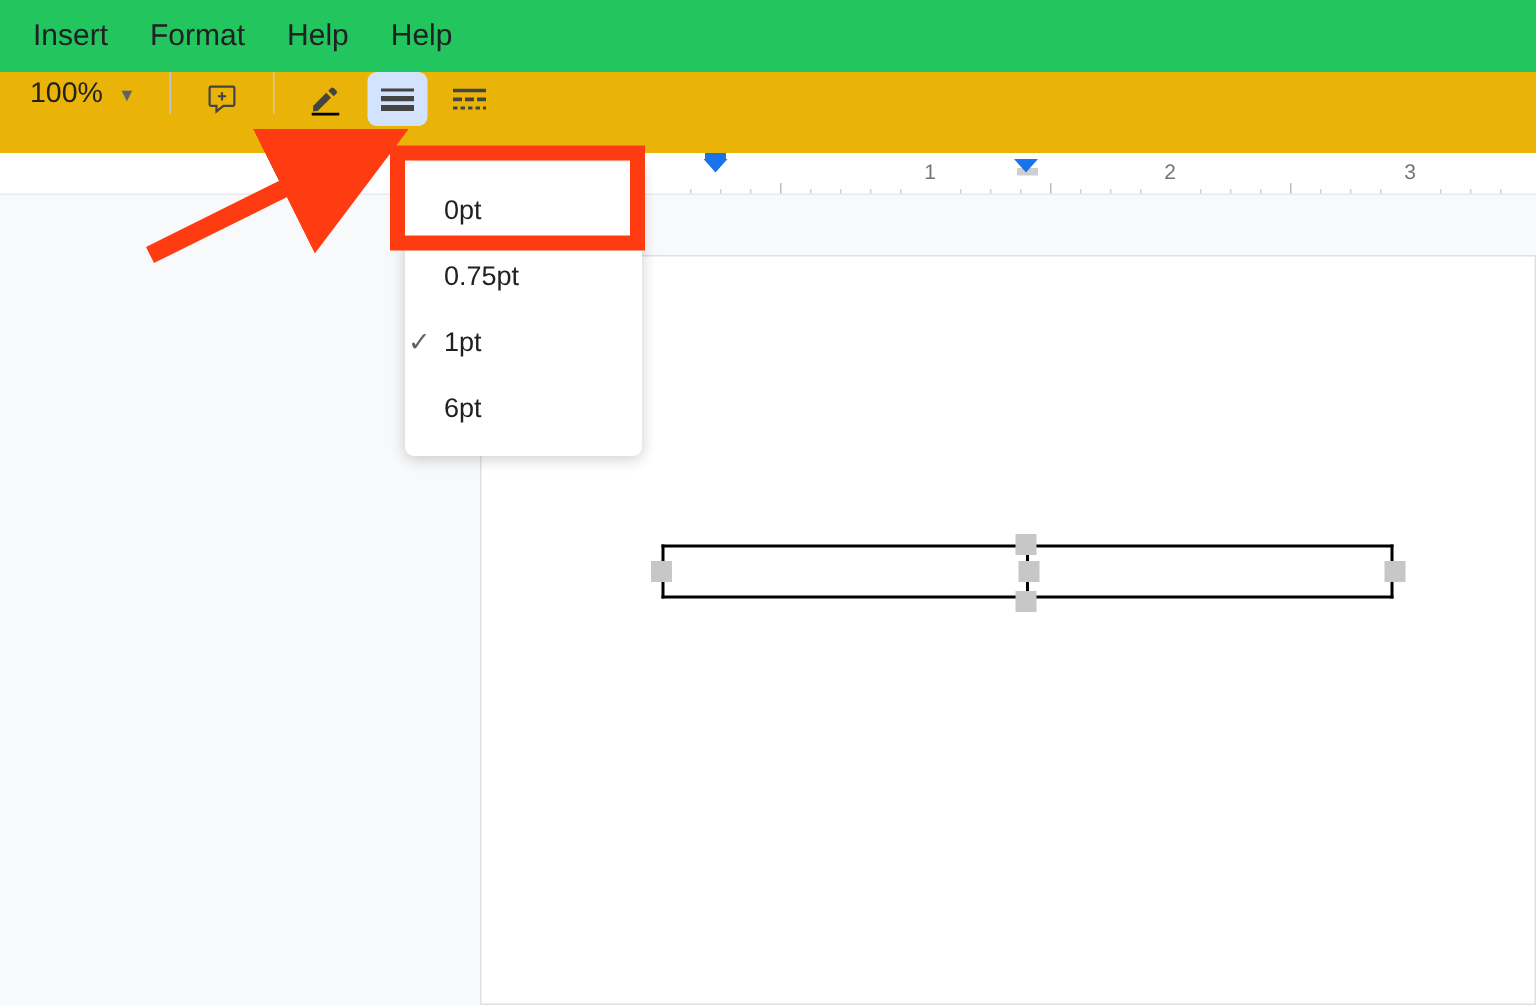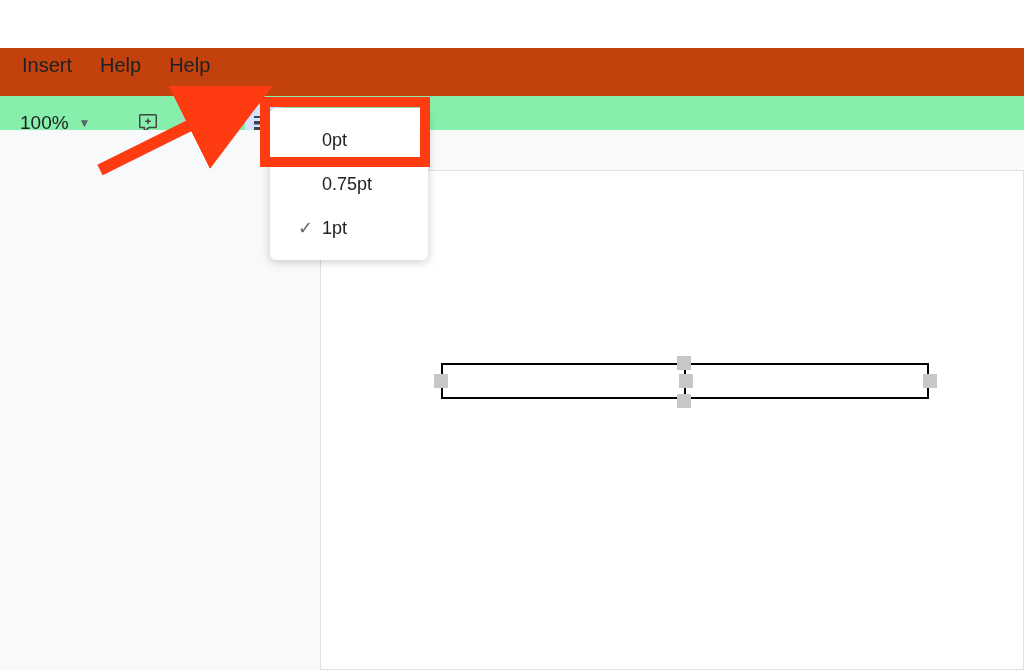--- a/index.html
+++ b/index.html
@@ -1,21 +1,21 @@
 <!DOCTYPE html>
 <html><head>
   <meta charset="utf-8">
   <style>
     * { margin: 0; padding: 0; box-sizing: border-box; }
     body { font-family: "Google Sans", Arial, sans-serif; font-size: 19px; color: #202124; background: #fff; width: 1024px; height: 670px; overflow: hidden; position: relative; }
     
-    .menubar { display: flex; height: 48px; padding: 0 10px; gap: 4px; background: #c2410c; margin-top: 48px;}
+    .menubar { display: flex; align-items: center; height: 48px; padding: 0 10px; gap: 4px; background: #22c55e;}
     .menubar-item { padding: 6px 12px; cursor: pointer; font-size: 20px; border-radius: 4px; }
     
-    .toolbar { display: flex; align-items: center; height: 54px; padding: 0 12px; background: #86efac; gap: 8px; border-radius: 0; }
+    .toolbar { display: flex; align-items: flex-start; height: 54px; padding: 0 12px; background: #eab308; gap: 8px; border-radius: 0; }
     .zoom-group { display: flex; align-items: center; gap: 10px; padding: 4px 8px; }
     .zoom-text { font-size: 19px; }
     .dropdown-arrow { font-size: 12px; color: #5f6368; }
     .divider { width: 1px; height: 28px; background: #c7c7c7; margin: 0 6px; }
     .tool-btn { width: 40px; height: 36px; display: flex; align-items: center; justify-content: center; border-radius: 6px; cursor: pointer; }
     .tool-btn.active { background: #d3e3fd; }
     
     .ruler-area { position: relative; height: 28px; background: #fff; border-bottom: 1px solid #e8eaed; overflow: hidden; }
     .ruler { position: absolute; left: 440px; right: 0; top: 0; height: 28px; }
     .ruler-tick-major { position: absolute; bottom: 0; width: 1px; height: 8px; background: #bdbdbd; }
@@ -26,33 +26,34 @@
     .ruler-gray-seg { position: absolute; top: 10px; height: 5px; background: #cfcfcf; }
     
     .page-area { position: absolute; left: 0; right: 0; top: 130px; bottom: 0; background: #f8f9fa; }
     .page { position: absolute; left: 320px; top: 40px; width: 704px; height: 500px; background: #fff; border: 1px solid #e0e0e0; }
     .doc-table { position: absolute; left: 120px; top: 192px; border-collapse: collapse; }
     .doc-table td { border: 2px solid #000; width: 243px; height: 34px; }
     .cell-handle { position: absolute; width: 14px; height: 14px; background: #c7c7c7; }
     
     
     .dropdown { position: absolute; left: 270px; top: 108px; width: 158px; background: #fff; border-radius: 6px; box-shadow: 0 2px 10px rgba(0,0,0,0.2); padding: 10px 0; z-index: 100; }
-    .dropdown-item { display: flex; align-items: center; height: 44px; padding: 0 28px; cursor: pointer; font-size: 18px; }
+    .dropdown-item { display: flex; align-items: center; height: 44px; padding: 0 2px; cursor: pointer; font-size: 18px; }
     .dropdown-check { width: 24px; display: flex; align-items: center; color: #5f6368; font-size: 18px; }
     .dropdown-label { flex: 1; text-align: left; }
     
     
     .red-box { position: absolute; left: 260px; top: 97px; width: 170px; height: 70px; border: 10px solid #ff3b12; z-index: 200; pointer-events: none; }
     .red-arrow { position: absolute; left: 95px; top: 86px; z-index: 201; pointer-events: none; }
   </style>
 </head>
 <body>
 
 <div class="menubar">
   <div class="menubar-item">Insert</div>
+  <div class="menubar-item">Format</div>
   <div class="menubar-item">Help</div>
   <div class="menubar-item">Help</div>
 </div>
 
 <div class="toolbar">
   <div class="zoom-group">
     <span class="zoom-text">100%</span>
     <span class="dropdown-arrow">▼</span>
   </div>
   <div class="divider"></div>
@@ -154,20 +155,24 @@
     <span class="dropdown-label">0pt</span>
   </div>
   <div class="dropdown-item">
     <span class="dropdown-check"></span>
     <span class="dropdown-label">0.75pt</span>
   </div>
   <div class="dropdown-item">
     <span class="dropdown-check">✓</span>
     <span class="dropdown-label">1pt</span>
   </div>
+  <div class="dropdown-item">
+    <span class="dropdown-check"></span>
+    <span class="dropdown-label">6pt</span>
+  </div>
 </div>
 
 <div class="red-box"></div>
 <svg class="red-arrow" width="190" height="100">
   <defs>
     <marker id="ah" markerWidth="8" markerHeight="8" refX="6" refY="4" orient="auto">
       <path d="M0,0 L8,4 L0,8 z" fill="#ff3b12"></path>
     </marker>
   </defs>
   <line x1="5" y1="84" x2="158" y2="8" stroke="#ff3b12" stroke-width="12" marker-end="url(#ah)"></line>

